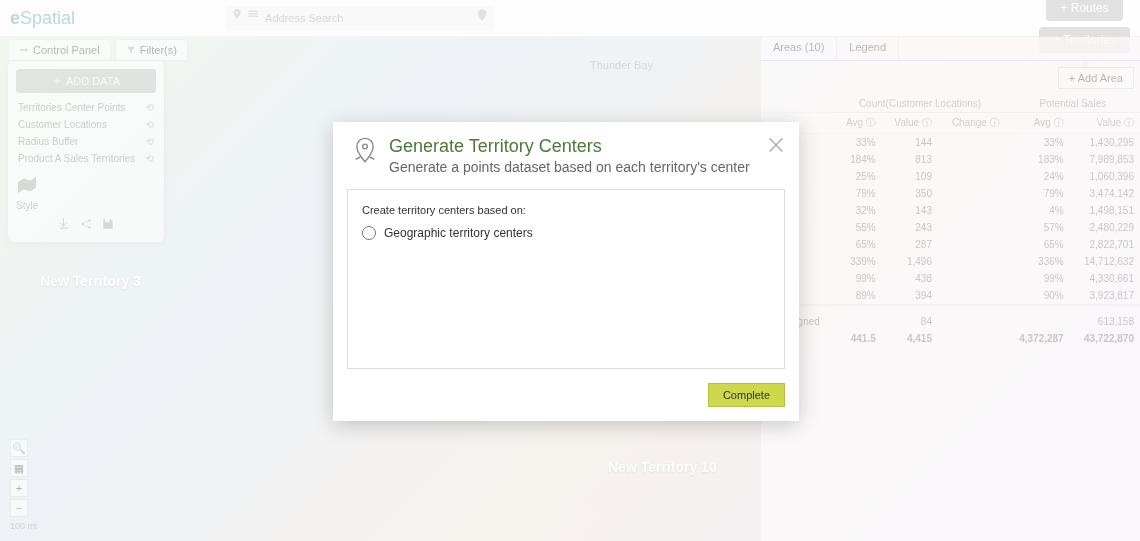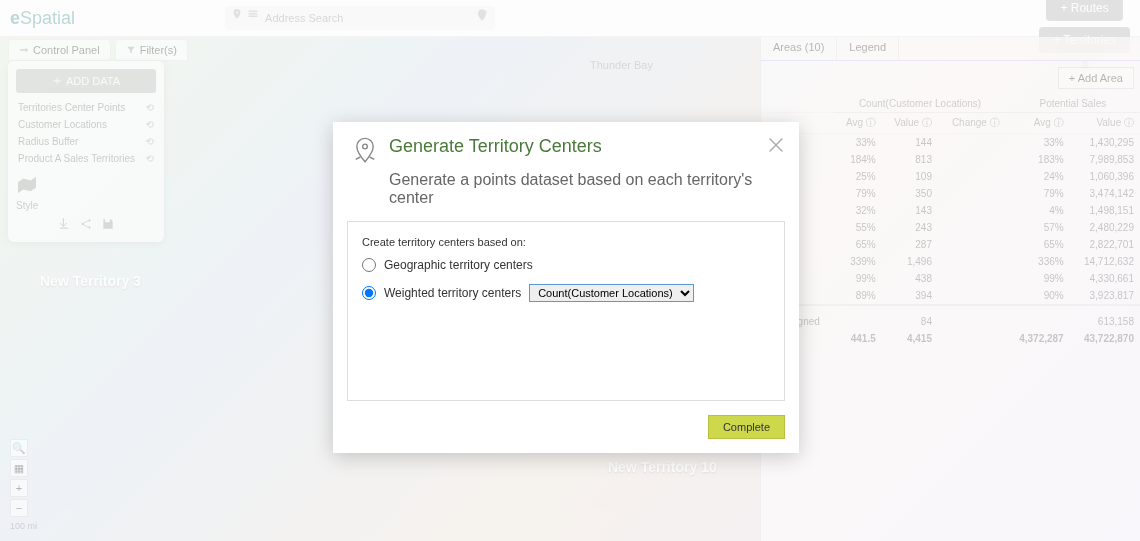--- a/index.html
+++ b/index.html
@@ -59,21 +59,21 @@
 .map-controls { position: absolute; left: 10px; bottom: 10px; display: flex; flex-direction: column; gap: 2px; z-index: 4; }
 .map-ctrl-btn { width: 18px; height: 18px; background: #fff; border: 1px solid #ccc; font-size: 11px; text-align: center; line-height: 16px; cursor: pointer; }
 .scale { font-size: 9px; color: #666; margin-top: 2px; }
 
 
 .modal-overlay { position: absolute; inset: 0; background: rgba(255,255,255,0.5); z-index: 10; }
 .modal { position: absolute; top: 122px; left: 333px; width: 466px; background: #fff; box-shadow: 0 4px 20px rgba(0,0,0,0.2); z-index: 11; }
 .modal-header { display: flex; align-items: flex-start; padding: 14px 18px; position: relative; }
 .modal-icon { width: 28px; height: 28px; margin-right: 10px; color: #888; }
 .modal-title { font-size: 18px; color: #4a7a3a; font-weight: normal; }
-.modal-subtitle { font-size: 16px; color: #666; margin-top: 14px; }
+.modal-subtitle { font-size: 14px; color: #666; margin-top: 2px; }
 .modal-close { position: absolute; right: 12px; top: 12px; cursor: pointer; color: #aaa; }
 .modal-body { border: 1px solid #ddd; margin: 0 14px 14px; padding: 14px; min-height: 180px; }
 .body-label { font-size: 11px; color: #333; margin-bottom: 10px; }
 .radio-row { display: flex; align-items: center; gap: 8px; margin-bottom: 12px; font-size: 12px; color: #333; }
 .radio-input { width: 14px; height: 14px; }
 .weight-select { font-size: 11px; padding: 1px 4px; border: 1px solid #5a9ad4; }
 .modal-footer { padding: 0 14px 14px; text-align: right; }
 .complete-btn { background: #cdd94b; border: 1px solid #b8c041; padding: 5px 14px; font-size: 11px; cursor: pointer; color: #333; }
 
 
@@ -344,24 +344,17 @@
           <path d="M5 5l14 14M19 5L5 19"></path>
         </svg>
     </div>
   </div>
   <div class="modal-body">
     <div class="body-label">Create territory centers based on:</div>
     <label class="radio-row">
       <input type="radio" name="tc" class="radio-input" style="">
       <span>Geographic territory centers</span>
     </label>
-    <label class="radio-row">
-      <input type="radio" name="tc" class="radio-input" checked="" style="">
-      <span>Weighted territory centers</span>
-      <select class="weight-select">
-        <option>Count(Customer Locations)</option>
-      </select>
-    </label>
   </div>
   <div class="modal-footer">
     <button class="complete-btn">Complete</button>
   </div>
 </div>
 
 </body></html>

